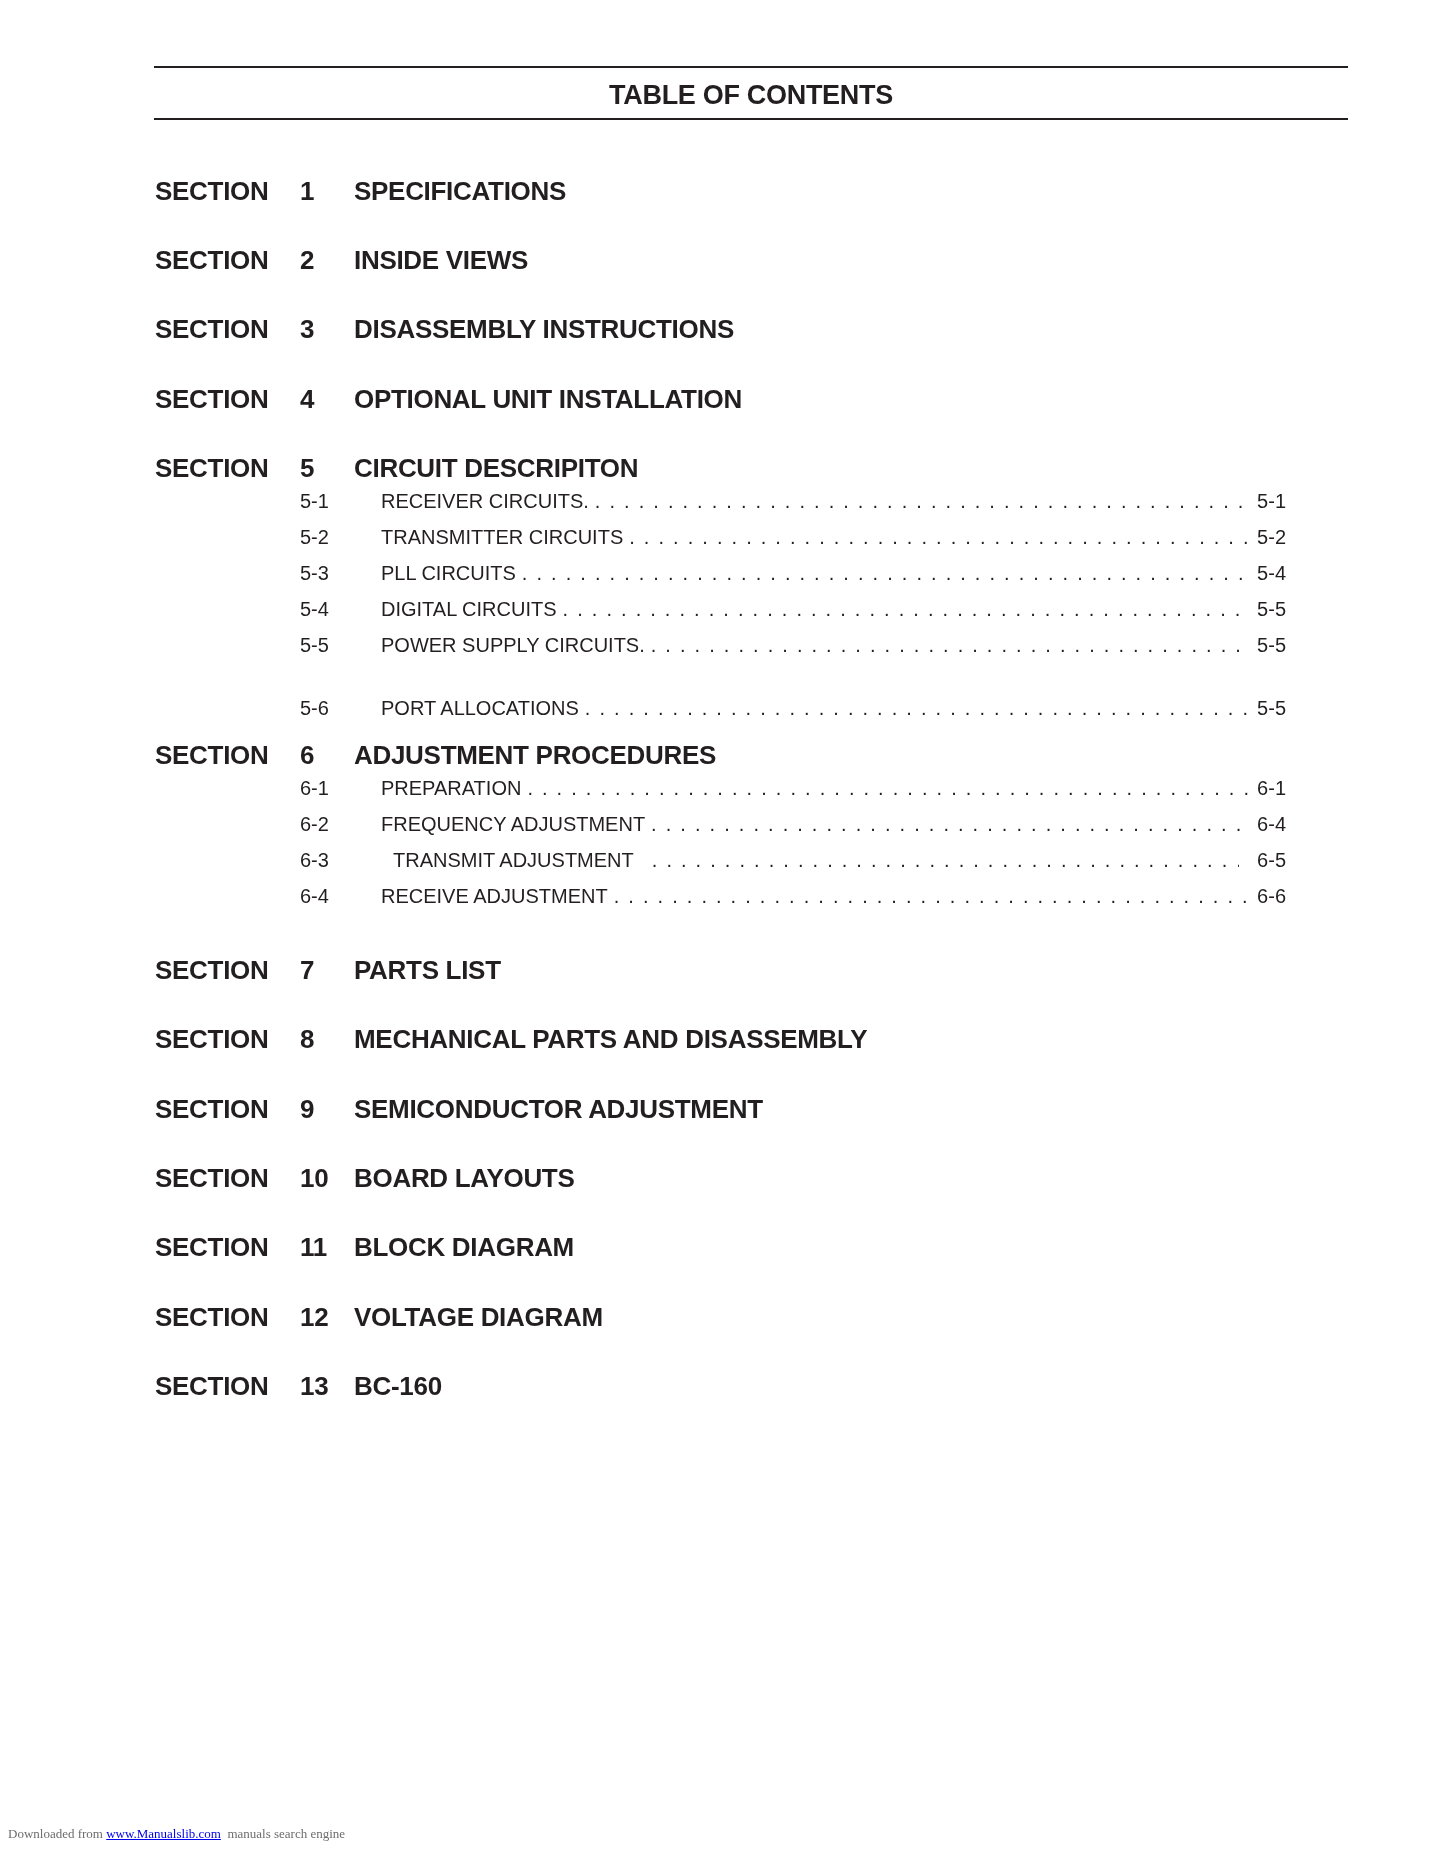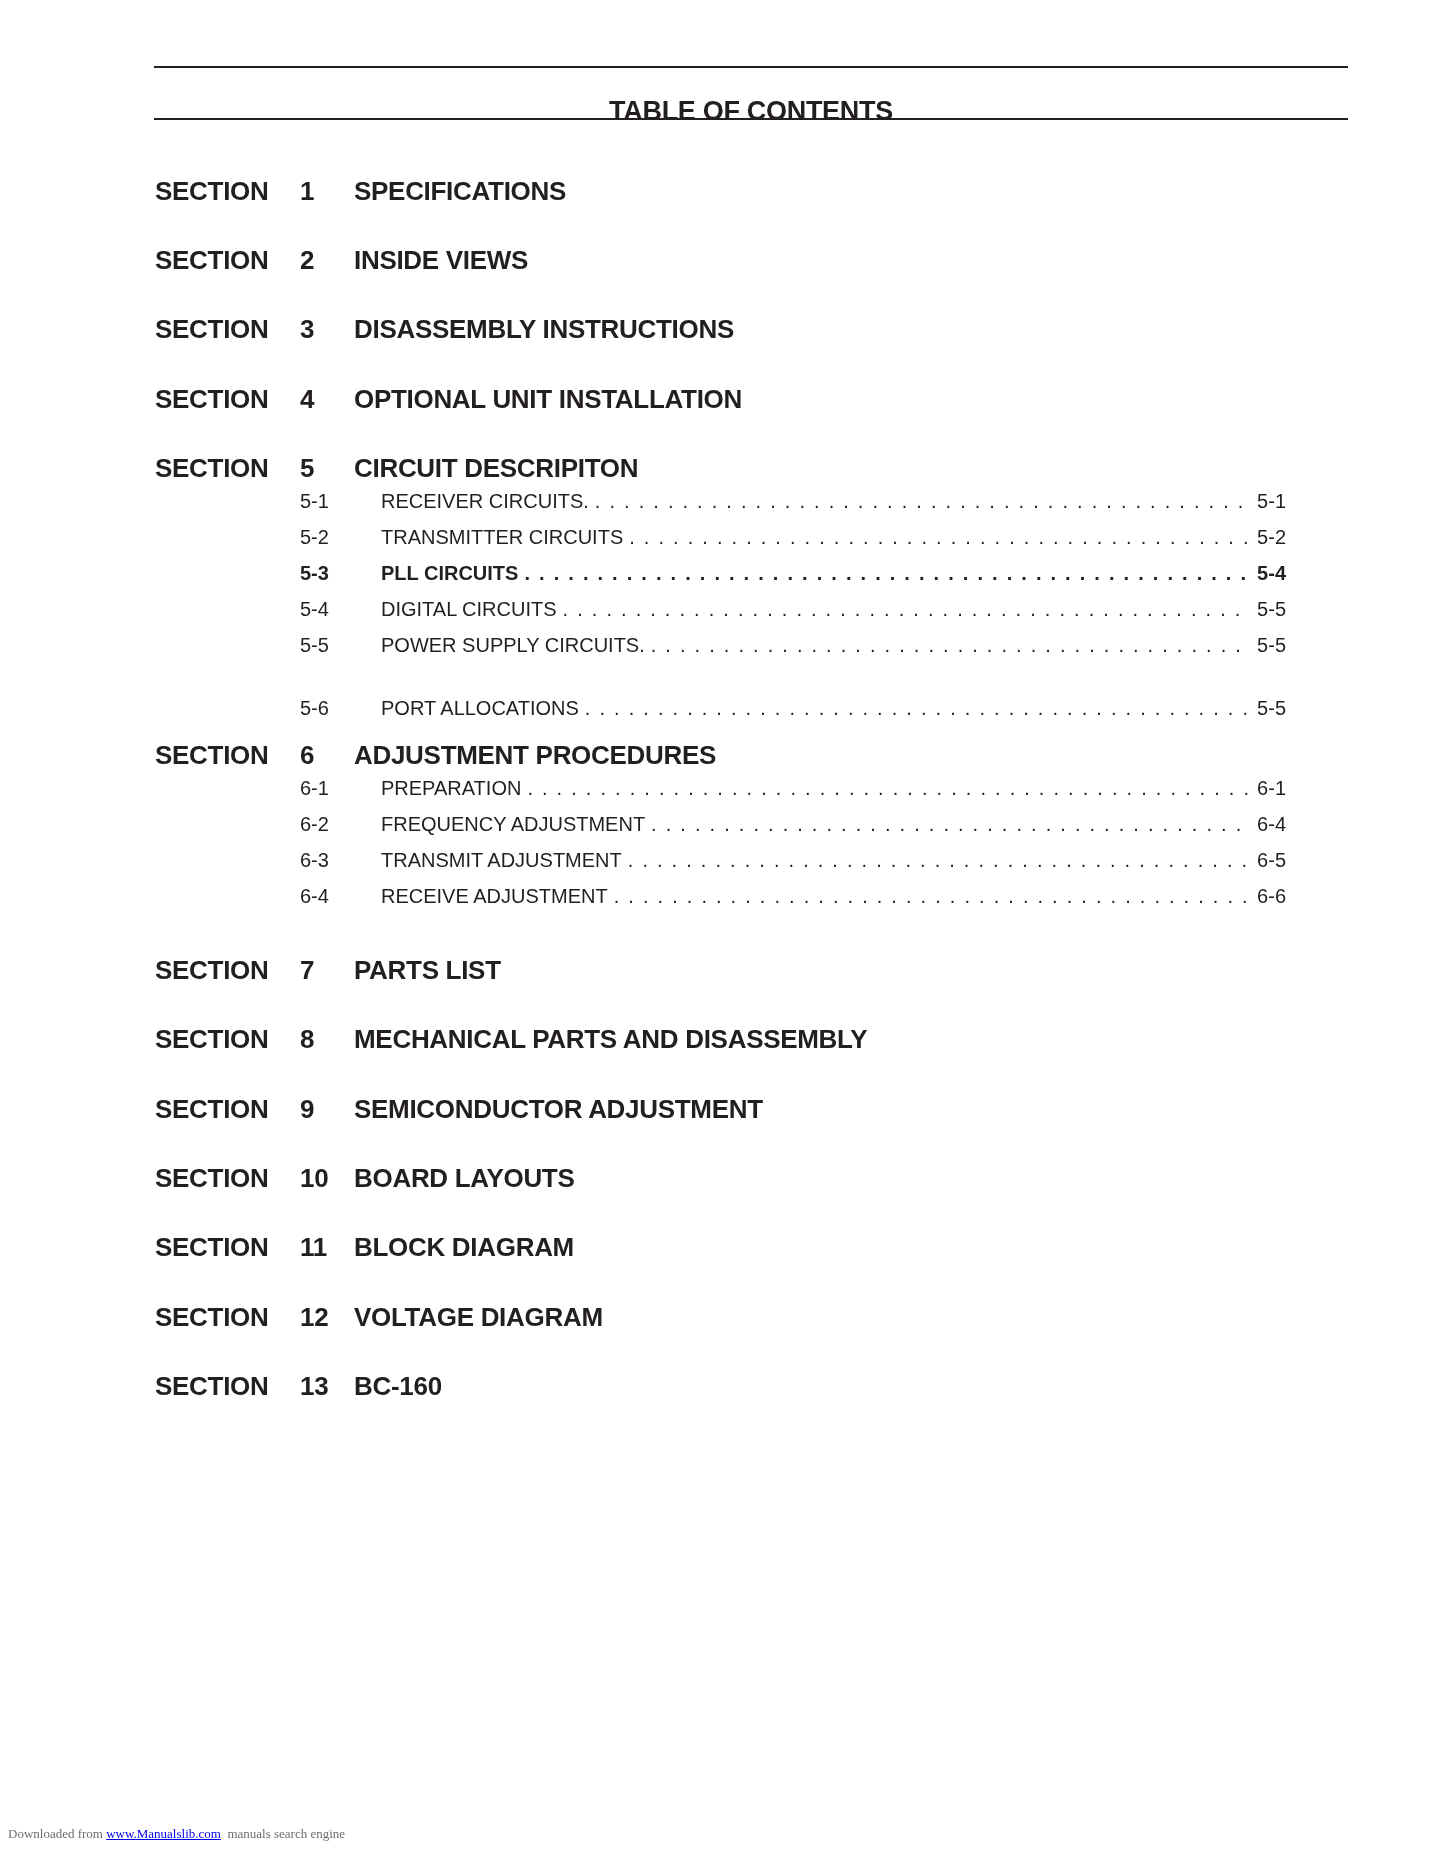--- a/index.html
+++ b/index.html
@@ -1,18 +1,18 @@
 <!DOCTYPE html>
 <html><head>
 <meta charset="utf-8">
 <style>
   html,body{margin:0;padding:0;background:#fff;}
   body{width:1445px;height:1870px;position:relative;overflow:hidden;font-family:"Liberation Sans",sans-serif;color:#231f20;}
   .rule{position:absolute;left:154px;width:1194px;height:2px;background:#231f20;}
-  #title{position:absolute;left:154px;width:1194px;top:96px;text-align:center;font-weight:bold;font-size:27px;letter-spacing:-0.3px;}
+  #title{position:absolute;left:154px;width:1194px;top:80px;text-align:center;font-weight:bold;font-size:27px;letter-spacing:-0.3px;}
   .sec{position:absolute;left:155px;height:30px;font-weight:bold;font-size:26px;letter-spacing:-0.3px;white-space:nowrap;}
   .sec .lbl{position:absolute;left:0;}
   .sec .num{position:absolute;left:145px;}
   .sec .ttl{position:absolute;left:199px;}
   .sub{position:absolute;left:300px;width:986px;height:24px;font-size:20px;white-space:nowrap;display:flex;align-items:baseline;}
   .sub .snum{width:81px;flex:none;}
   .sub .stitle{flex:none;}
   .sub .dots{flex:1;overflow:hidden;margin:0 6px;letter-spacing:5.2px;color:#231f20;}
   .sub .dots::before{content:". . . . . . . . . . . . . . . . . . . . . . . . . . . . . . . . . . . . . . . . . . . . . . . . . . . . . . . . . . . . . . . . . . . . . . . . . . . . . . . . . . . . . . . . . . . . . . . . . . . . . . . . . . . ";letter-spacing:0;word-spacing:3.5px;}
   .sub .spage{flex:none;}
@@ -57,21 +57,21 @@
   <span class="stitle">RECEIVER CIRCUITS.</span>
   <span class="dots"></span>
   <span class="spage">5-1</span>
 </div>
 <div class="sub" style="top:526px;">
   <span class="snum">5-2</span>
   <span class="stitle">TRANSMITTER CIRCUITS</span>
   <span class="dots"></span>
   <span class="spage">5-2</span>
 </div>
-<div class="sub" style="top:562px;font-weight:bold;">
+<div class="sub" style="top:562px;">
   <span class="snum">5-3</span>
   <span class="stitle">PLL CIRCUITS</span>
   <span class="dots"></span>
   <span class="spage">5-4</span>
 </div>
 <div class="sub" style="top:598px;">
   <span class="snum">5-4</span>
   <span class="stitle">DIGITAL CIRCUITS</span>
   <span class="dots"></span>
   <span class="spage">5-5</span>
@@ -100,21 +100,21 @@
   <span class="stitle">PREPARATION</span>
   <span class="dots"></span>
   <span class="spage">6-1</span>
 </div>
 <div class="sub" style="top:813px;">
   <span class="snum">6-2</span>
   <span class="stitle">FREQUENCY ADJUSTMENT</span>
   <span class="dots"></span>
   <span class="spage">6-4</span>
 </div>
-<div class="sub" style="top:849px;">
+<div class="sub" style="top:849px;gap:12px;">
   <span class="snum">6-3</span>
   <span class="stitle">TRANSMIT ADJUSTMENT</span>
   <span class="dots"></span>
   <span class="spage">6-5</span>
 </div>
 <div class="sub" style="top:885px;">
   <span class="snum">6-4</span>
   <span class="stitle">RECEIVE ADJUSTMENT</span>
   <span class="dots"></span>
   <span class="spage">6-6</span>

